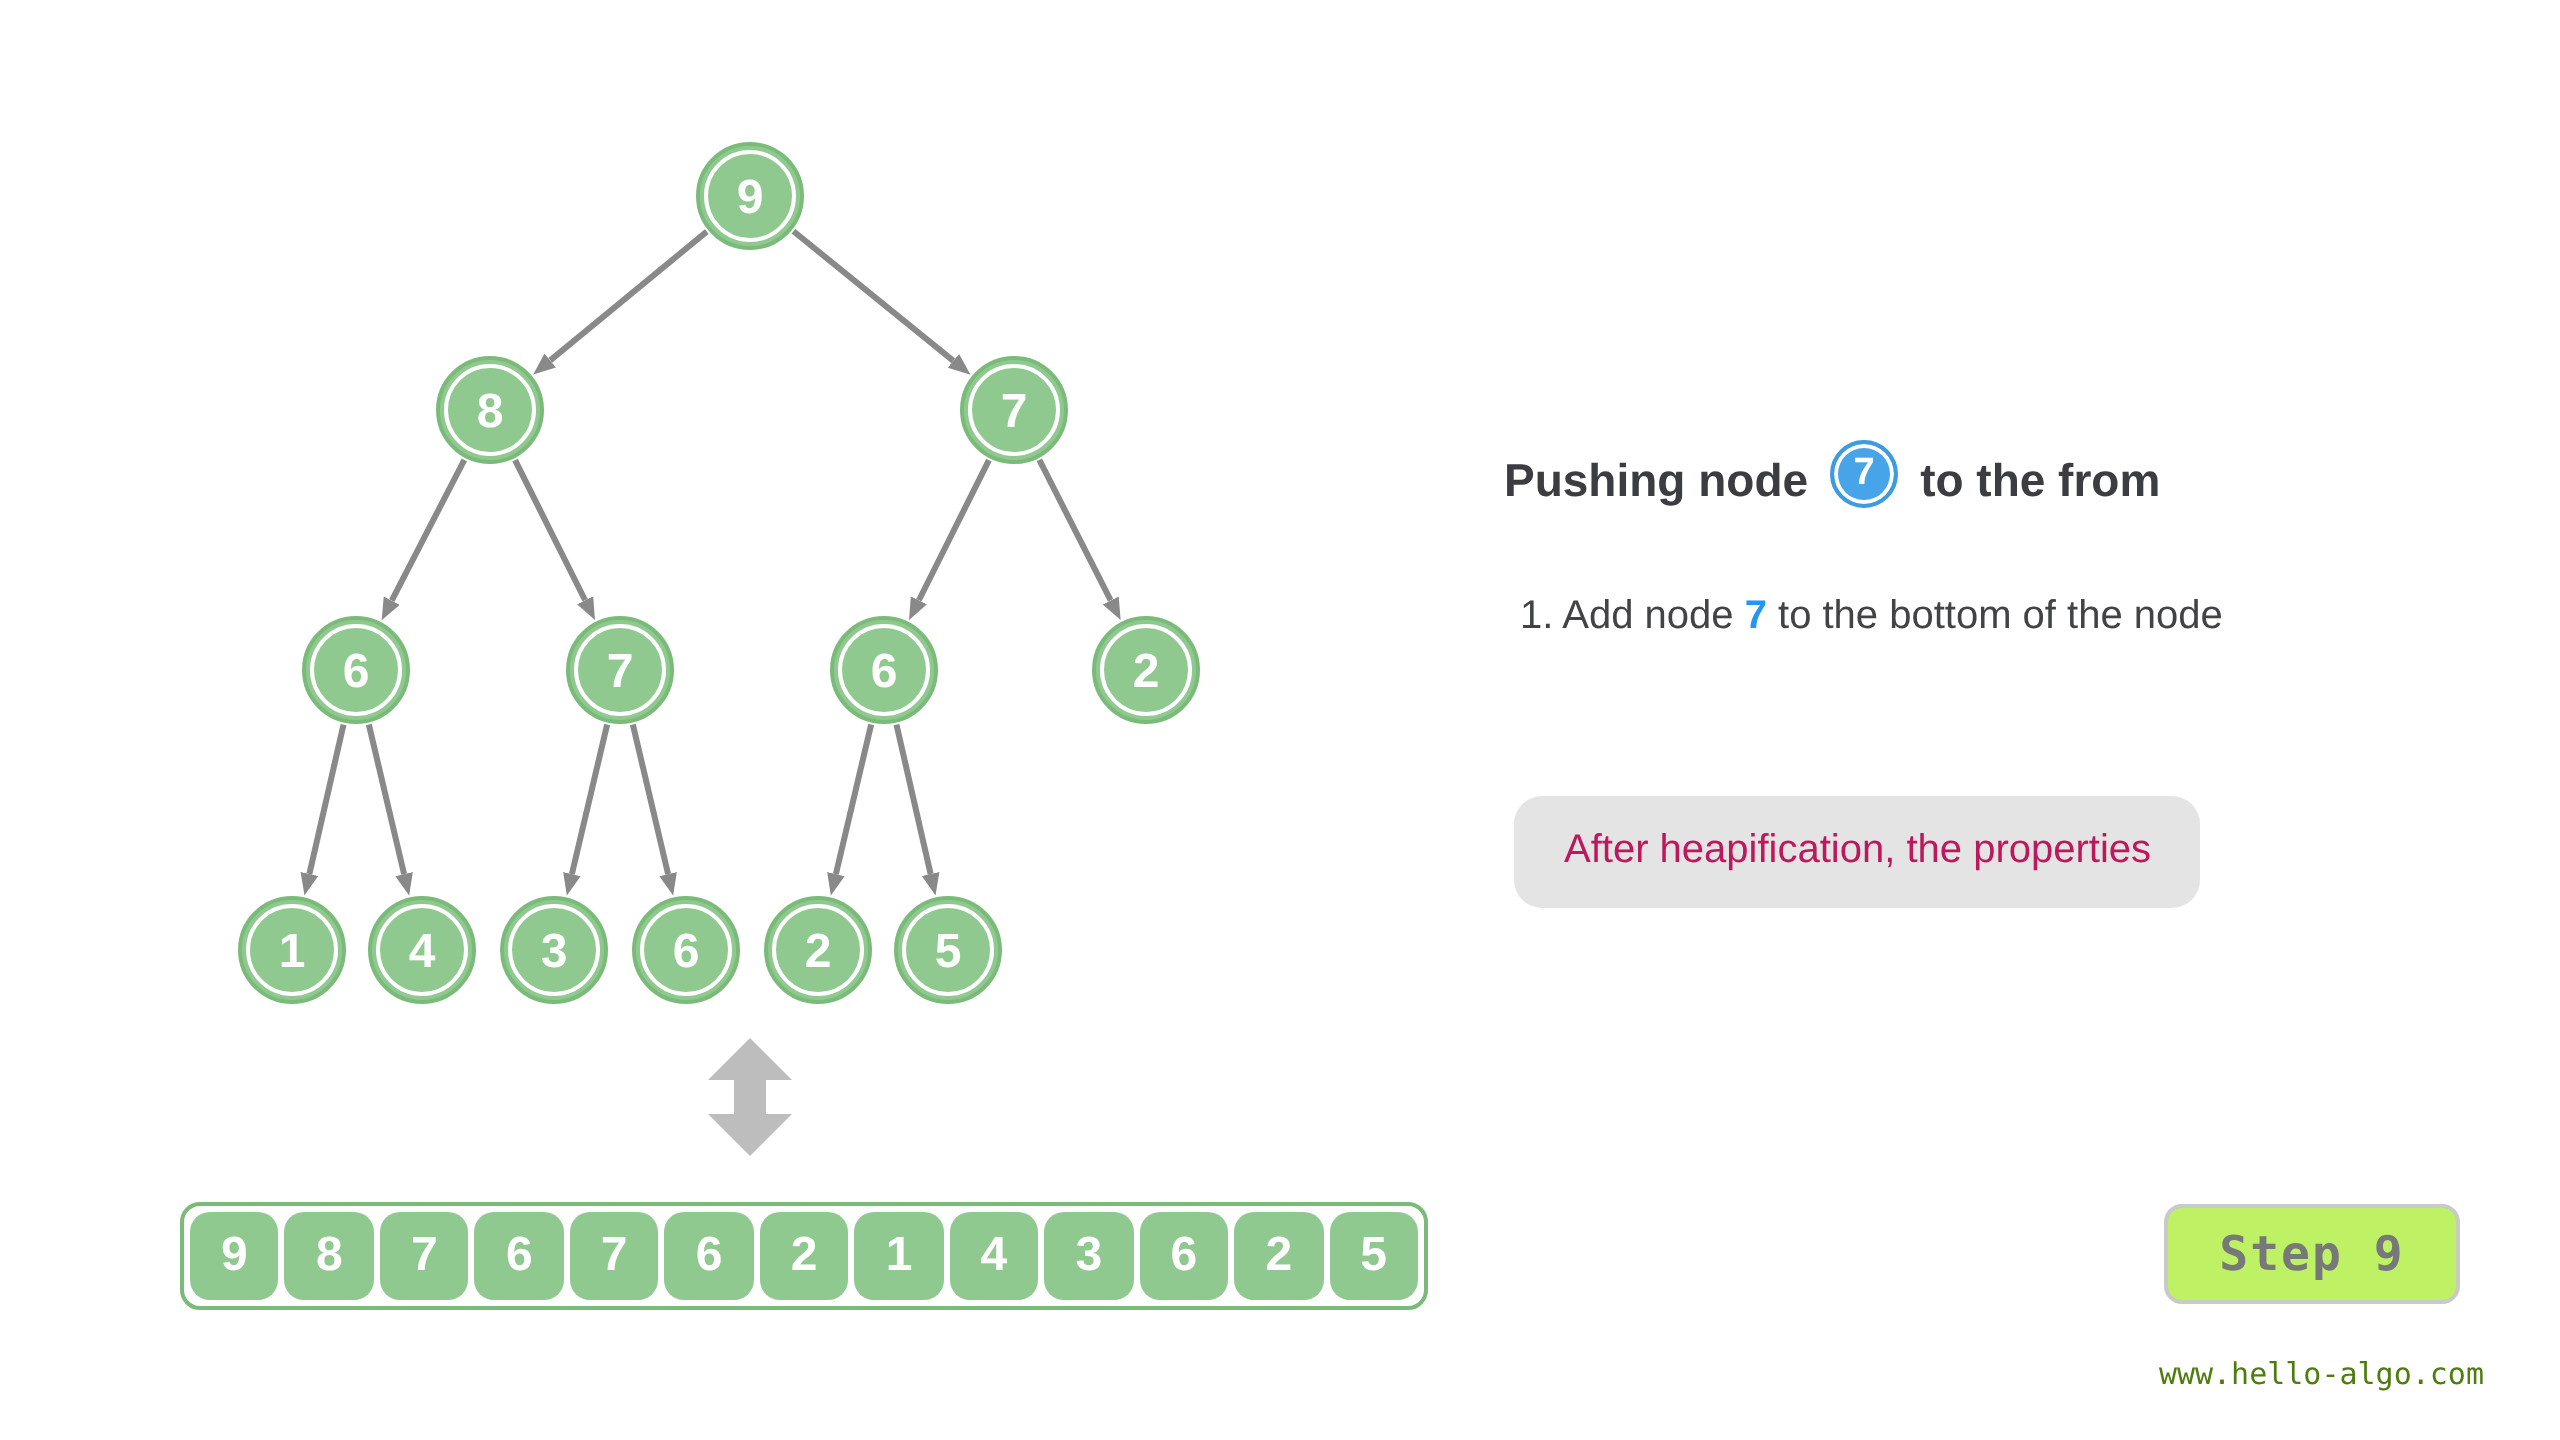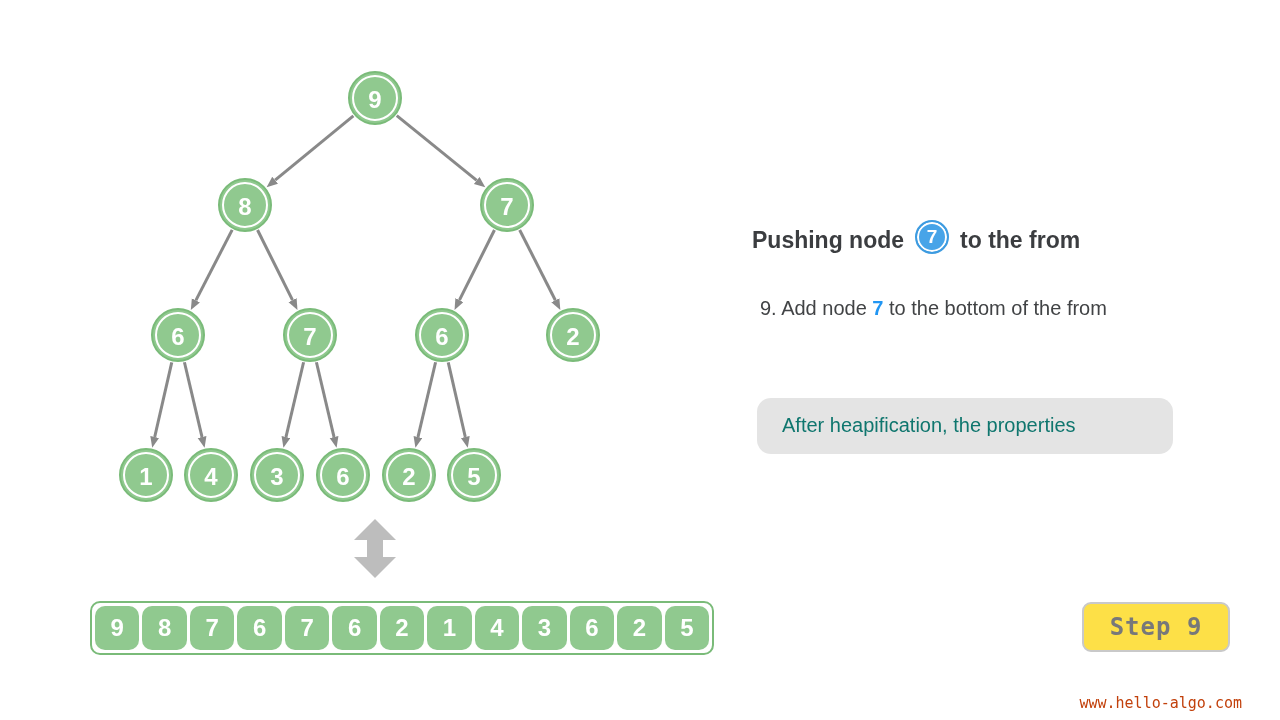--- a/index.html
+++ b/index.html
@@ -74,55 +74,54 @@
     left: 760px; top: 293px;
     font-size: 20px;
     color: #414345;
     white-space: nowrap;
   }
   .step-line { height: 30px; line-height: 30px; margin-bottom: 22px; }
   .step-highlight { color: var(--accent-blue); font-weight: bold; }
   .note-box {
     position: absolute;
     left: 757px; top: 398px;
-    width: 416px;
+    width: 343px;
     box-sizing: border-box;
     background: var(--note-bg);
     border-radius: 14px;
     padding: 13px 25px 14px 25px;
     font-size: 20px;
     line-height: 29px;
-    color: #0f766e;
+    color: #be185d;
     white-space: nowrap;
   }
   
   .step-badge {
     position: absolute;
     left: 1082px; top: 602px;
     width: 148px; height: 50px;
     box-sizing: border-box;
-    background: #fde047;
+    background: #bef264;
     border: 2px solid #c9c9c9;
     border-radius: 9px;
     display: flex;
     align-items: center;
     justify-content: center;
     font-family: "DejaVu Sans Mono", monospace;
     font-size: 24px;
     font-weight: bold;
     letter-spacing: 1px;
     color: #77787a;
   }
   .watermark {
     position: absolute;
     right: 38px; top: 678px;
     font-family: "DejaVu Sans Mono", monospace;
     font-size: 15px;
-    color: #c2410c;
-    margin-top: 16px;
+    color: #4d7c0f;
   }
 </style>
 </head>
 <body>
 
 <div class="canvas">
 
   <svg class="tree-svg" viewBox="0 0 720 600">
     <defs>
       <marker id="arrowhead" markerUnits="userSpaceOnUse" markerWidth="12" markerHeight="10" refX="0" refY="4.5" orient="auto">
@@ -232,21 +231,21 @@
   <div class="panel-title">
     <span>Pushing node</span>
     <span class="title-node-circle">
       <span>7</span>
     </span>
     <span>to the from</span>
   </div>
 
   <div class="steps-list">
     <div class="step-line">
-      <span>9. Add node </span><span class="step-highlight">7</span><span> to the bottom of the from</span>
+      <span>1. Add node </span><span class="step-highlight">7</span><span> to the bottom of the node</span>
     </div>
   </div>
 
   <div class="note-box">
     <div>After heapification, the properties</div>
   </div>
 
   <div class="step-badge">
     <span>Step 9</span>
   </div>

